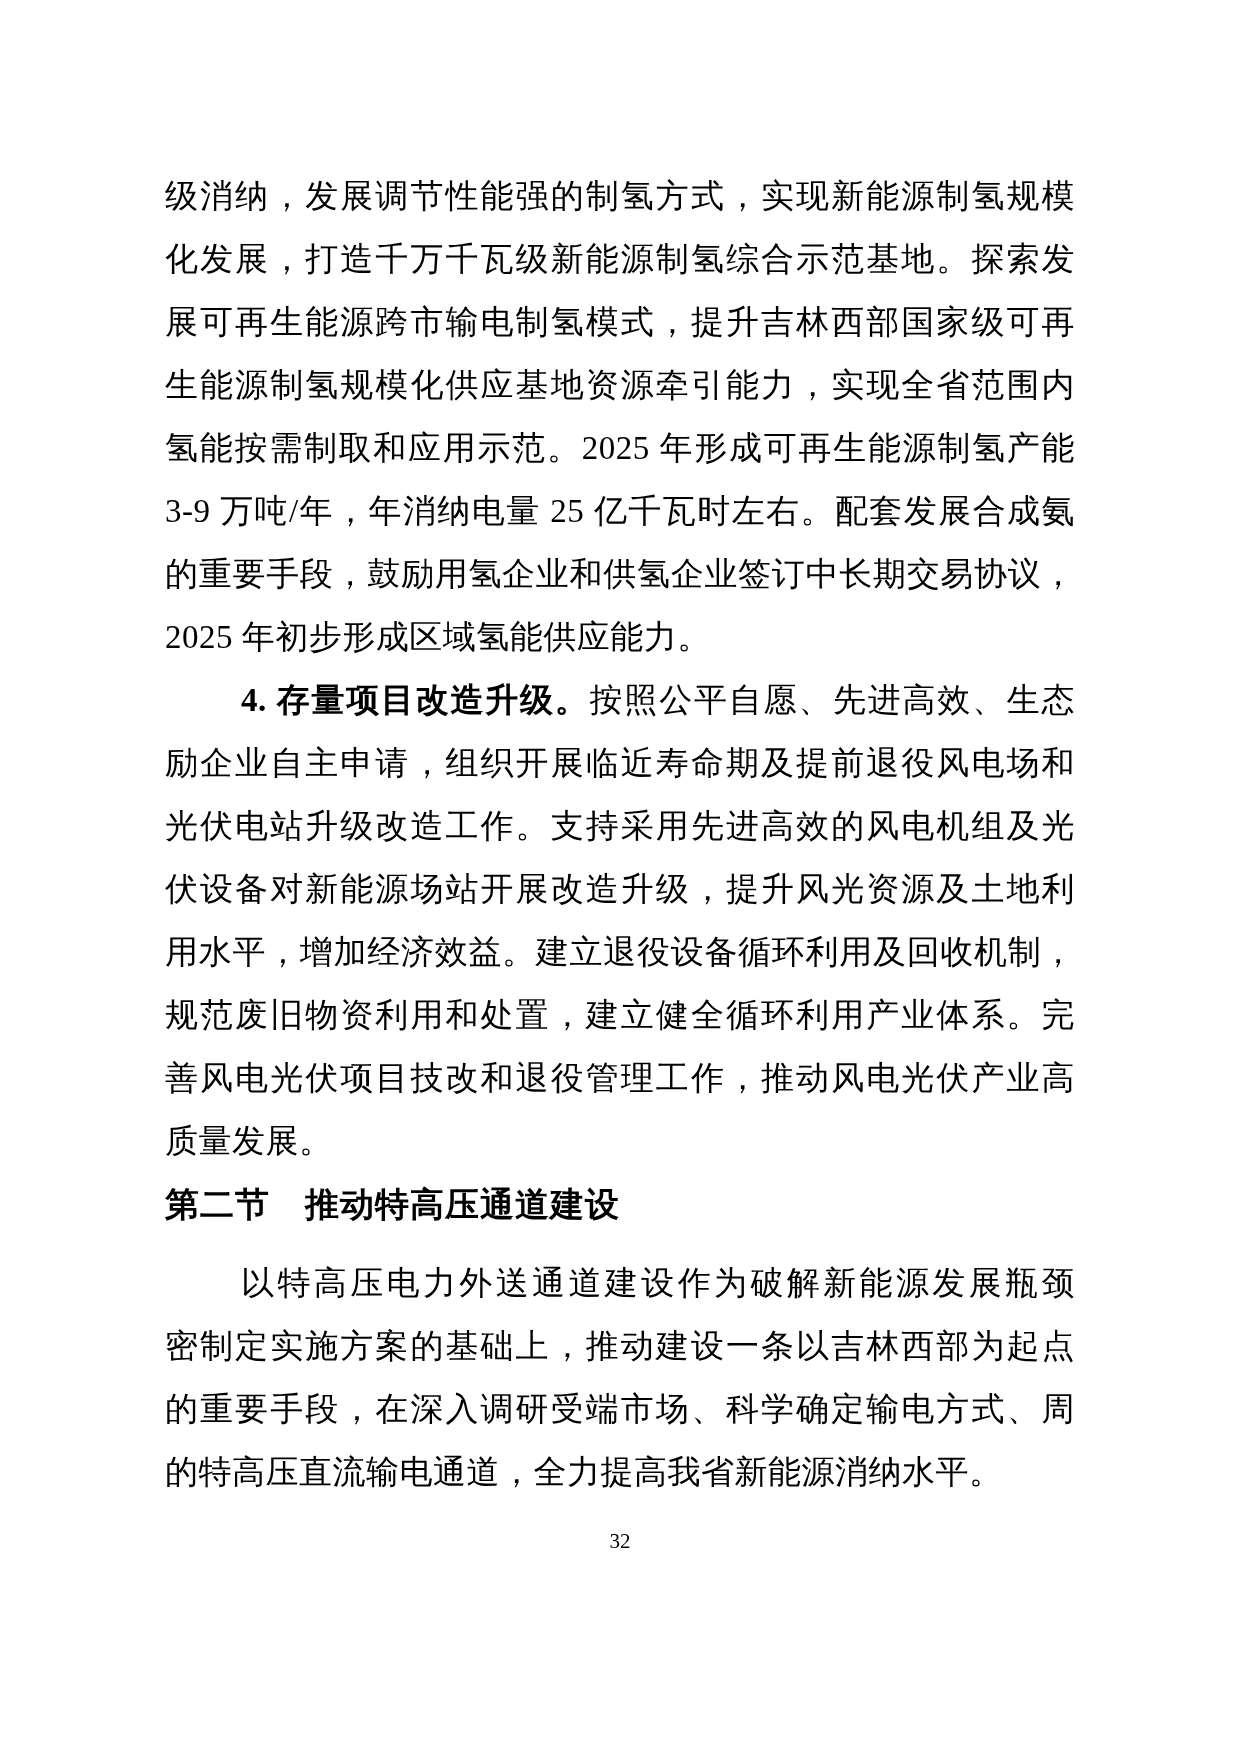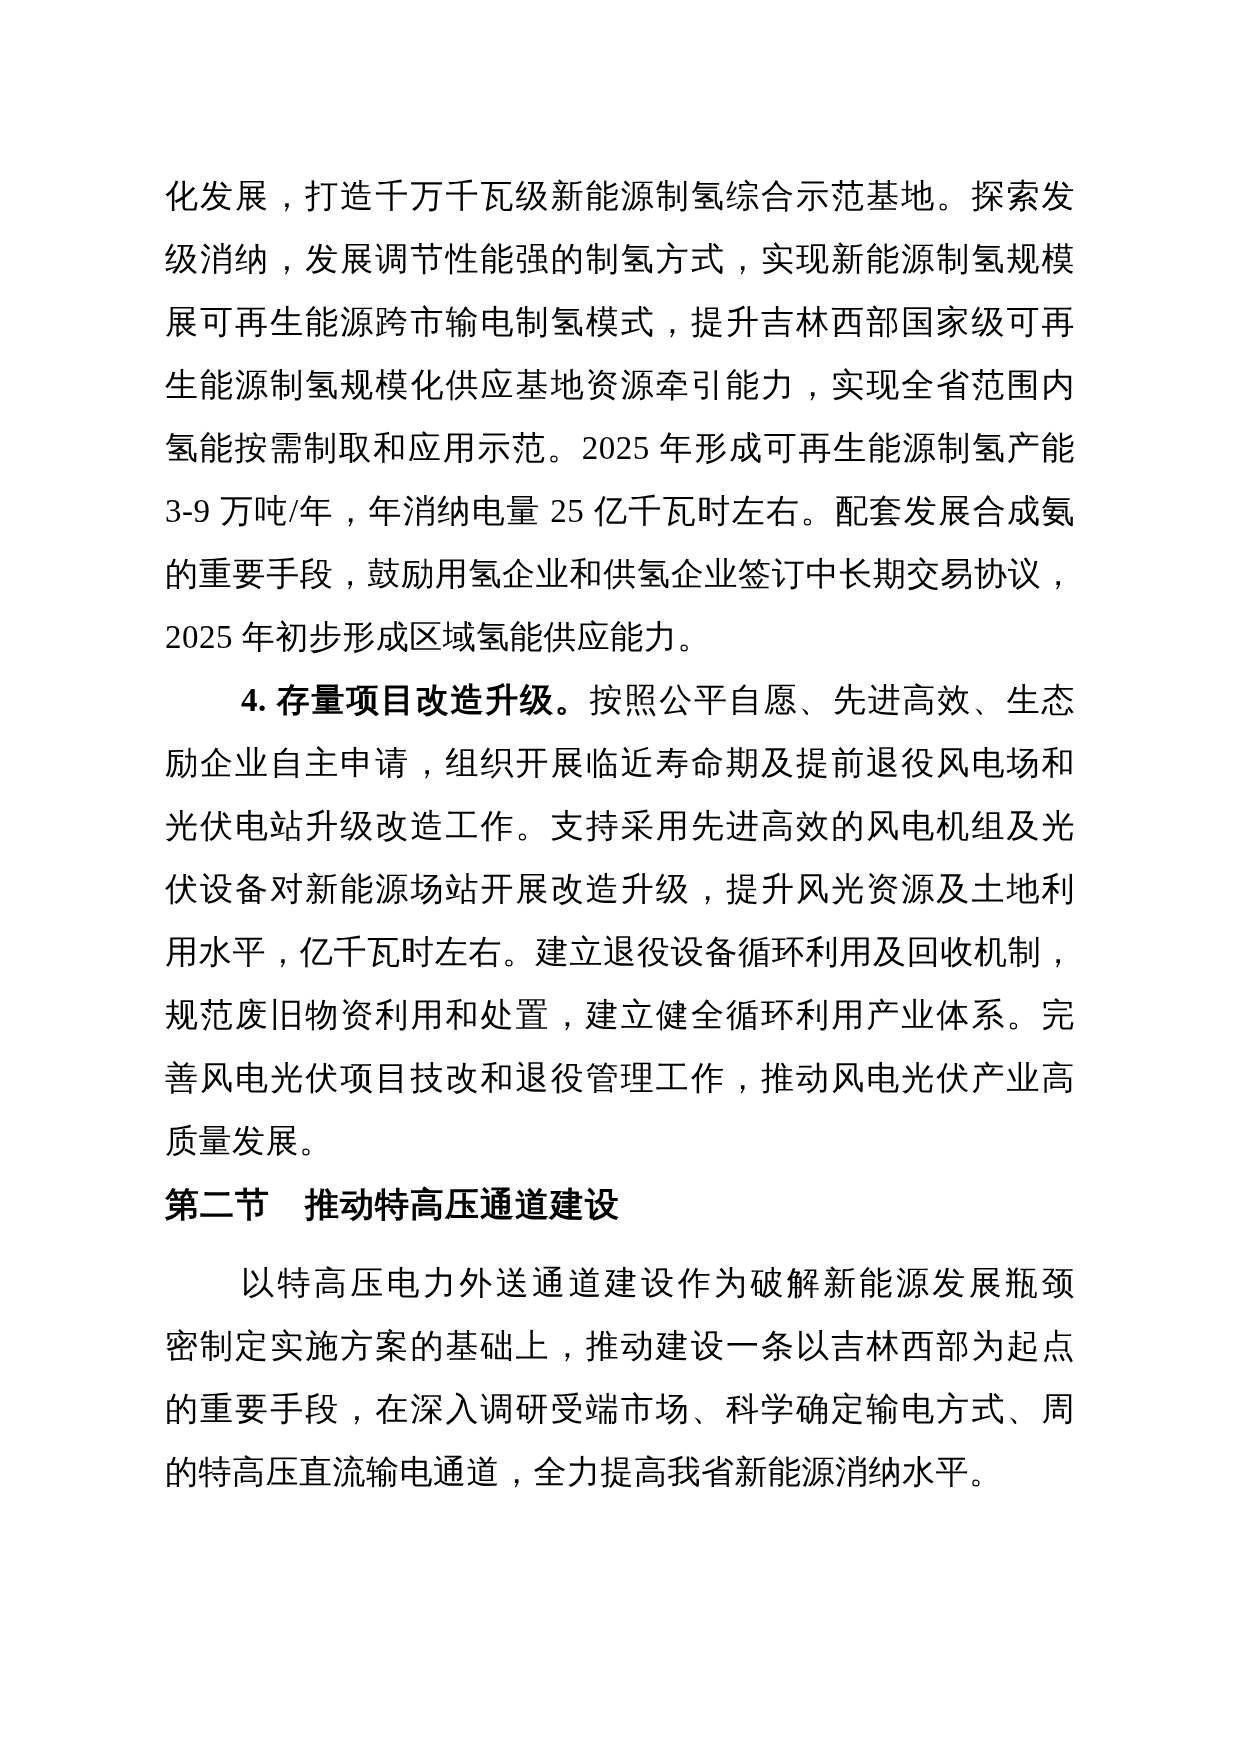--- a/index.html
+++ b/index.html
@@ -54,42 +54,43 @@
     line-height: 30px;
     text-align: center;
   }
 </style>
 </head>
 <body>
 
 <div class="page">
   <div class="content">
 
+    <div class="line">级消纳，发展调节性能强的制氢方式，实现新能源制氢规模</div>
     <div class="line">化发展，打造千万千瓦级新能源制氢综合示范基地。探索发</div>
-    <div class="line">级消纳，发展调节性能强的制氢方式，实现新能源制氢规模</div>
     <div class="line">展可再生能源跨市输电制氢模式，提升吉林西部国家级可再</div>
     <div class="line">生能源制氢规模化供应基地资源牵引能力，实现全省范围内</div>
     <div class="line">氢能按需制取和应用示范。2025 年形成可再生能源制氢产能</div>
     <div class="line">3-9 万吨/年，年消纳电量 25 亿千瓦时左右。配套发展合成氨</div>
     <div class="line">的重要手段，鼓励用氢企业和供氢企业签订中长期交易协议，</div>
     <div class="line last">2025 年初步形成区域氢能供应能力。</div>
 
     <div class="line indent">
       <span class="bold-lead">4. 存量项目改造升级。</span><span>按照公平自愿、先进高效、生态</span>
     </div>
     <div class="line">励企业自主申请，组织开展临近寿命期及提前退役风电场和</div>
     <div class="line">光伏电站升级改造工作。支持采用先进高效的风电机组及光</div>
     <div class="line">伏设备对新能源场站开展改造升级，提升风光资源及土地利</div>
-    <div class="line">用水平，亿千瓦时左右。建立退役设备循环利用及回收机制，</div>
+    <div class="line">用水平，增加经济效益。建立退役设备循环利用及回收机制，</div>
     <div class="line">规范废旧物资利用和处置，建立健全循环利用产业体系。完</div>
     <div class="line">善风电光伏项目技改和退役管理工作，推动风电光伏产业高</div>
     <div class="line last">质量发展。</div>
 
     <div class="section-heading">第二节　推动特高压通道建设</div>
 
     <div class="line indent">以特高压电力外送通道建设作为破解新能源发展瓶颈</div>
     <div class="line">密制定实施方案的基础上，推动建设一条以吉林西部为起点</div>
     <div class="line">的重要手段，在深入调研受端市场、科学确定输电方式、周</div>
     <div class="line last">的特高压直流输电通道，全力提高我省新能源消纳水平。</div>
 
+    <div class="page-number">32</div>
 
   </div>
 </div>
 
 </body></html>

